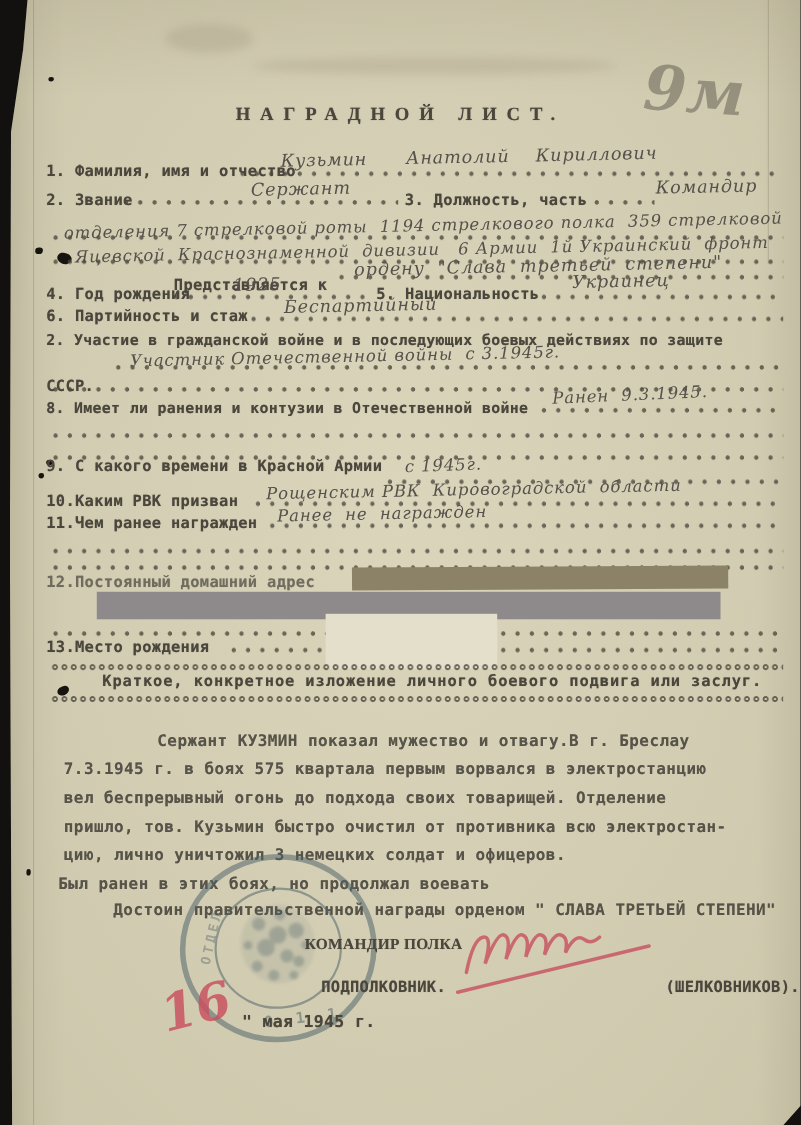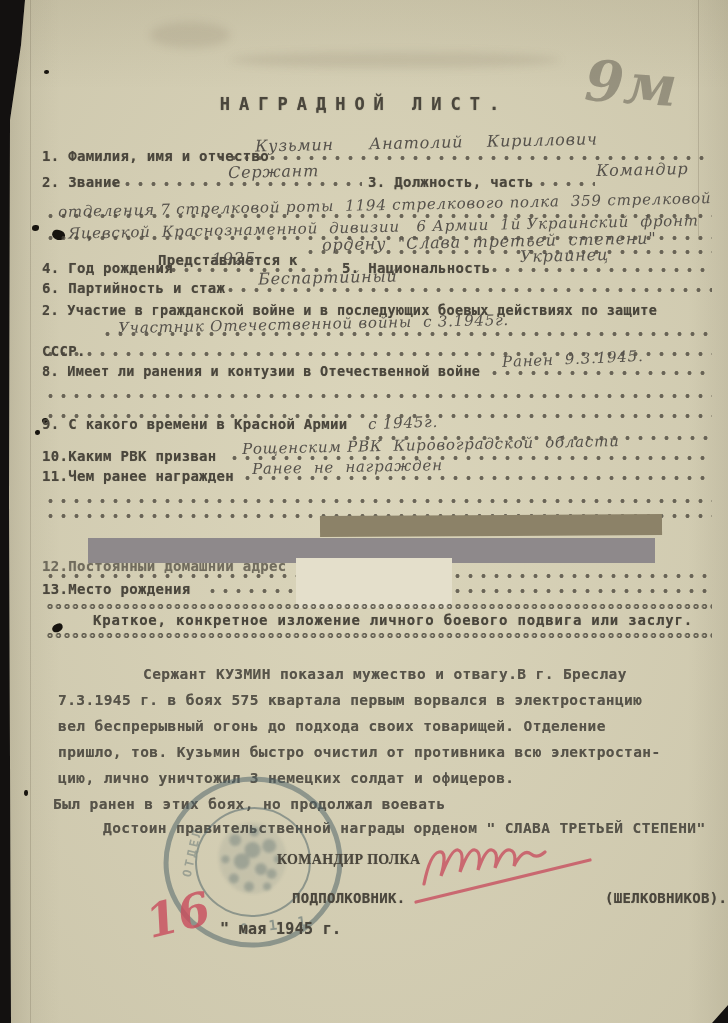--- a/index.html
+++ b/index.html
@@ -12,21 +12,21 @@
            linear-gradient(90deg,rgba(80,72,50,.18) 0px,rgba(80,72,50,.05) 30px,rgba(0,0,0,0) 60px),
            linear-gradient(270deg,rgba(90,82,60,.10) 0px,rgba(0,0,0,0) 40px),
            linear-gradient(180deg,rgba(120,110,80,.12) 0px,rgba(0,0,0,0) 90px),
            radial-gradient(ellipse at 50% 45%,rgba(255,255,240,.07),rgba(60,55,35,.07) 95%);}
   .smudge{position:absolute;background:rgba(110,100,78,.14);border-radius:50%;filter:blur(4px);}
   .crease{position:absolute;width:1px;background:rgba(70,62,44,.18);}
   .spot{position:absolute;background:#17140f;border-radius:50% 40% 55% 45%;}
   .t{position:absolute;font-weight:bold;font-size:14px;color:#4a463c;letter-spacing:.3px;
      white-space:pre;text-shadow:0 0 .7px rgba(74,70,60,.55);}
   .t.small{font-size:13.5px;}
-  .t.faded{opacity:.72;margin-top:36px;}
+  .t.faded{opacity:.72;}
   .hw{position:absolute;font-family:"DejaVu Serif",serif;font-style:italic;font-size:15px;
       color:#55514b;letter-spacing:.8px;white-space:pre;transform:rotate(-1.2deg);}
   .hw.big{font-size:16px;}
   .p{position:absolute;font-weight:bold;font-size:14.5px;color:#46433b;letter-spacing:.4px;
      white-space:pre;opacity:.88;text-shadow:0 0 .6px rgba(70,67,59,.5);}
   .dots{position:absolute;height:9px;background-repeat:repeat-x;background-size:13px 9px;
         background-image:radial-gradient(circle at 2.5px 4px,rgba(75,70,60,.78) 1.7px,rgba(75,70,60,0) 2.3px);}
   .rings{position:absolute;height:9px;background-repeat:repeat-x;background-size:8.5px 9px;
         background-image:radial-gradient(circle at 4px 4.5px,rgba(70,66,56,0) .8px,rgba(70,66,56,.8) 1.3px,rgba(70,66,56,.8) 2.3px,rgba(70,66,56,0) 3px);}
   .bar{position:absolute;}
@@ -53,21 +53,21 @@
     <div class="spot" style="left:44px;top:70px;width:5px;height:4px;"></div>
     <div class="spot" style="left:32px;top:225px;width:7px;height:6px;"></div>
     <div class="spot" style="left:52px;top:230px;width:13px;height:10px;transform:rotate(25deg);"></div>
     <div class="spot" style="left:42px;top:418px;width:6px;height:5px;"></div>
     <div class="spot" style="left:35px;top:430px;width:5px;height:5px;"></div>
     <div class="spot" style="left:52px;top:624px;width:11px;height:8px;transform:rotate(-20deg);"></div>
     <div class="spot" style="left:24px;top:790px;width:4px;height:6px;"></div>
 
     <div class="pencil" style="left:585px;top:50px;font-size:56px;">9м</div>
 
-    <div class="title" style="top:94px;">НАГРАДНОЙ  ЛИСТ.</div>
+    <div class="title" style="top:94px;font-family:Liberation Serif, serif;">НАГРАДНОЙ  ЛИСТ.</div>
 
     <div class="t" style="left:42px;top:148px;">1. Фамилия, имя и отчество</div>
     <div class="dots" style="left:218px;top:154px;width:494px;"></div>
     <div class="hw big" style="left:255px;top:133px;">Кузьмин      Анатолий    Кириллович</div>
 
     <div class="t" style="left:42px;top:174px;">2. Звание</div>
     <div class="dots" style="left:112px;top:180px;width:250px;"></div>
     <div class="hw big" style="left:228px;top:162px;">Сержант</div>
     <div class="t" style="left:368px;top:174px;">3. Должность, часть</div>
     <div class="dots" style="left:540px;top:180px;width:55px;"></div>

